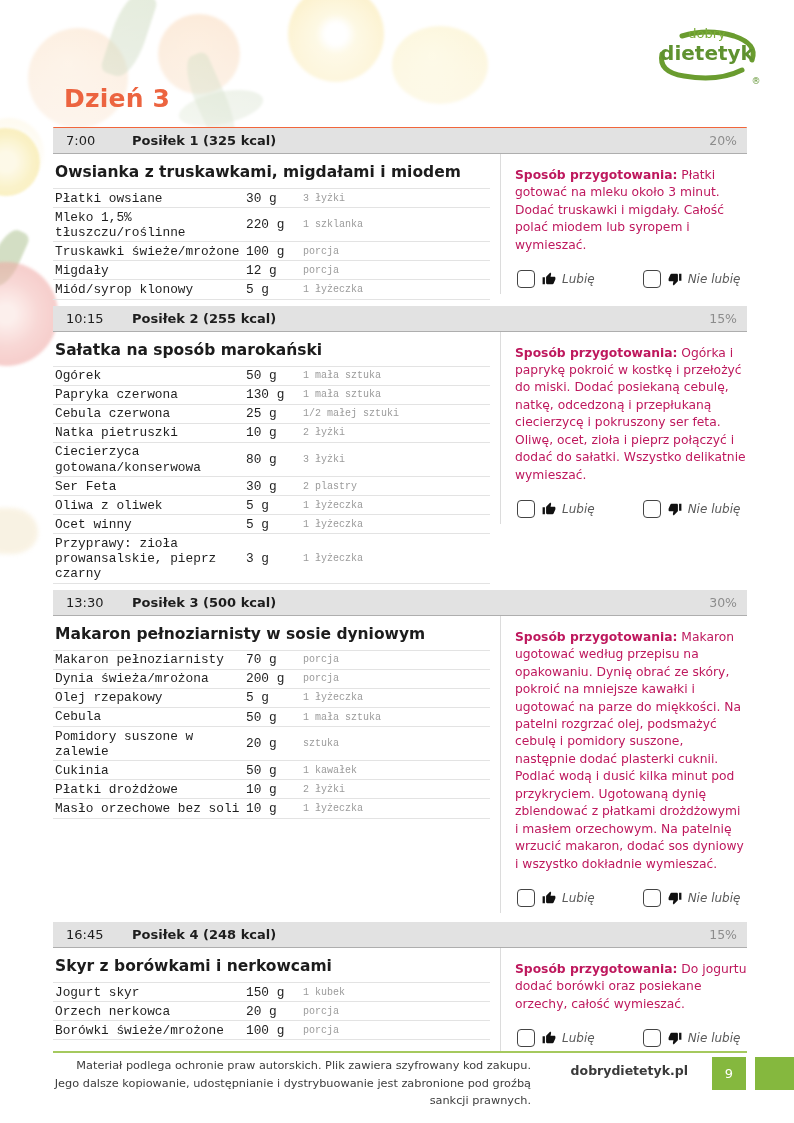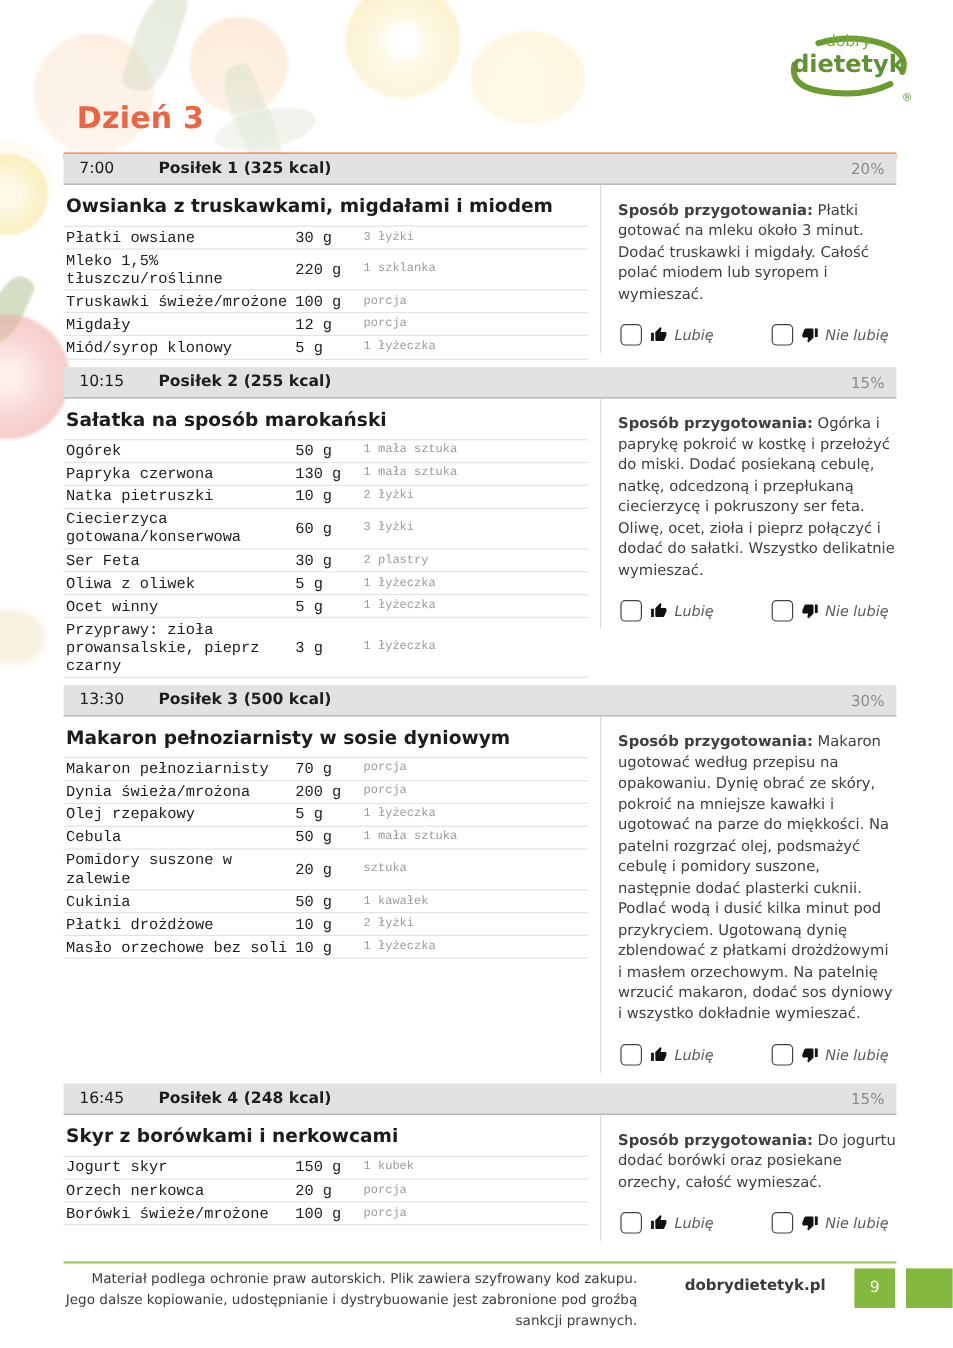--- a/index.html
+++ b/index.html
@@ -52,21 +52,21 @@
   .col-left { width:437px; }
   .col-right { flex:1; border-left:1px solid #dcdcdc; margin-left:10px; padding:12px 0 6px 14px; }
 
   .dish { font-size:15.5px; font-weight:bold; color:#1c1c1c; margin:9px 0 7px 2px; }
   .ing-table { border-top:1px solid #e3e3e3; }
   .ing-row { display:flex; align-items:center; border-bottom:1px solid #e3e3e3; min-height:19px; padding:1.5px 0;font-family:Liberation Mono, monospace; }
   .ing-name { width:193px; font-size:12.8px; color:#1e1e1e; padding-left:2px; line-height:1.18; }
   .ing-amt { width:57px; font-size:12.8px; color:#1e1e1e; }
   .ing-measure { flex:1; font-size:10px; color:#9b9b9b; }
 
-  .prep { font-size:12.3px; line-height:1.42; color:#404040; margin-top:1px; }
+  .prep { font-size:12.3px; line-height:1.42; color:#be185d; margin-top:1px; }
   .prep b { font-weight:bold; }
 
   .fb-row { display:flex; gap:48px; margin-top:16px; margin-left:2px;font-style:italic; }
   .fb { display:flex; align-items:center; }
   .cb { width:18px; height:18px; border:1.4px solid #444; border-radius:4px; background:#fff; margin-right:7px; cursor:pointer; }
   .thumb { width:14px; height:14px; margin-right:6px; }
   .fb-label { font-size:12px; color:#5a5a5a; }
 
   .gap-sm { height:6px; }
   .gap-md { height:9px; }
@@ -190,27 +190,32 @@
             <span class="ing-name">Ogórek</span>
             <span class="ing-amt">50 g</span>
             <span class="ing-measure">1 mała sztuka</span>
           </div>
           <div class="ing-row">
             <span class="ing-name">Papryka czerwona</span>
             <span class="ing-amt">130 g</span>
             <span class="ing-measure">1 mała sztuka</span>
           </div>
           <div class="ing-row">
+            <span class="ing-name">Cebula czerwona</span>
+            <span class="ing-amt">25 g</span>
+            <span class="ing-measure">1/2 małej sztuki</span>
+          </div>
+          <div class="ing-row">
             <span class="ing-name">Natka pietruszki</span>
             <span class="ing-amt">10 g</span>
             <span class="ing-measure">2 łyżki</span>
           </div>
           <div class="ing-row">
             <span class="ing-name">Ciecierzyca gotowana/konserwowa</span>
-            <span class="ing-amt">60 g</span>
+            <span class="ing-amt">80 g</span>
             <span class="ing-measure">3 łyżki</span>
           </div>
           <div class="ing-row">
             <span class="ing-name">Ser Feta</span>
             <span class="ing-amt">30 g</span>
             <span class="ing-measure">2 plastry</span>
           </div>
           <div class="ing-row">
             <span class="ing-name">Oliwa z oliwek</span>
             <span class="ing-amt">5 g</span>

